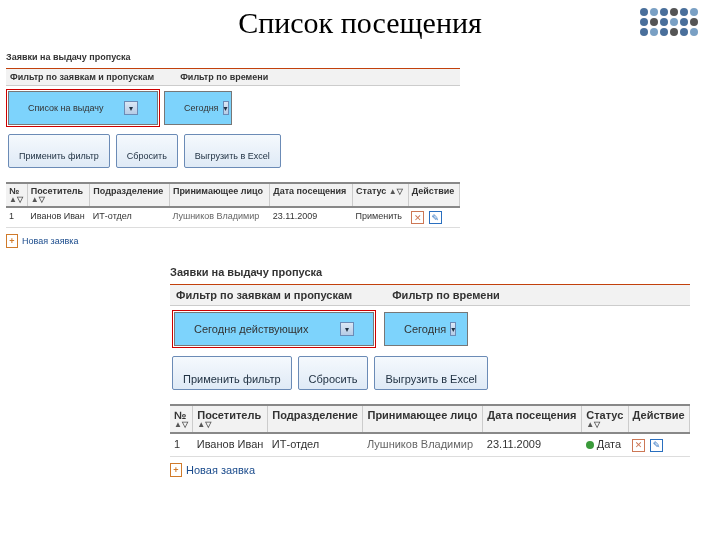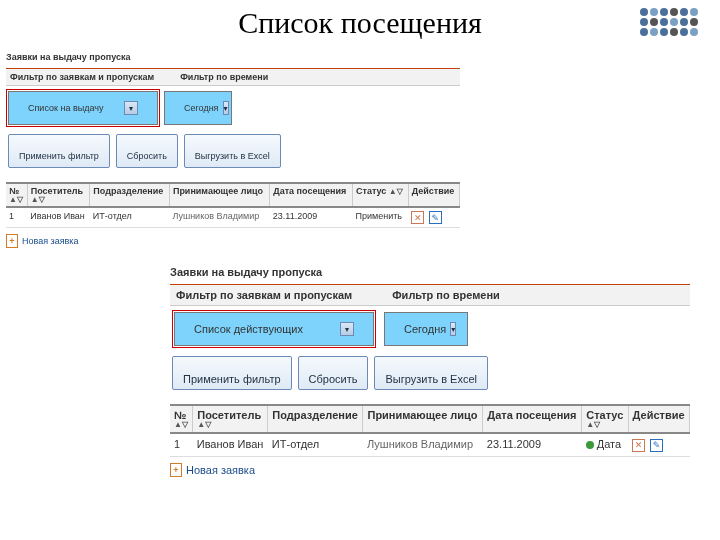--- a/index.html
+++ b/index.html
@@ -257,21 +257,21 @@
 <div class="panel-large">
   <div class="section-heading">Заявки на выдачу пропуска</div>
 
   <div class="filter-bar">
     <span class="flabel">Фильтр по заявкам и пропускам</span>
     <span class="flabel">Фильтр по времени</span>
   </div>
 
   <div class="controls-row">
     <div class="select hl-red" style="width:200px">
-      <span class="sel-text">Список действующих</span>
+      <span class="sel-text">Сегодня действующих</span>
       <span class="sel-btn">▾</span>
     </div>
     <div class="select" style="width:84px">
       <span class="sel-text">Сегодня</span>
       <span class="sel-btn">▾</span>
     </div>
   </div>
 
   <div class="btn-row">
     <button class="btn">Применить фильтр</button>

